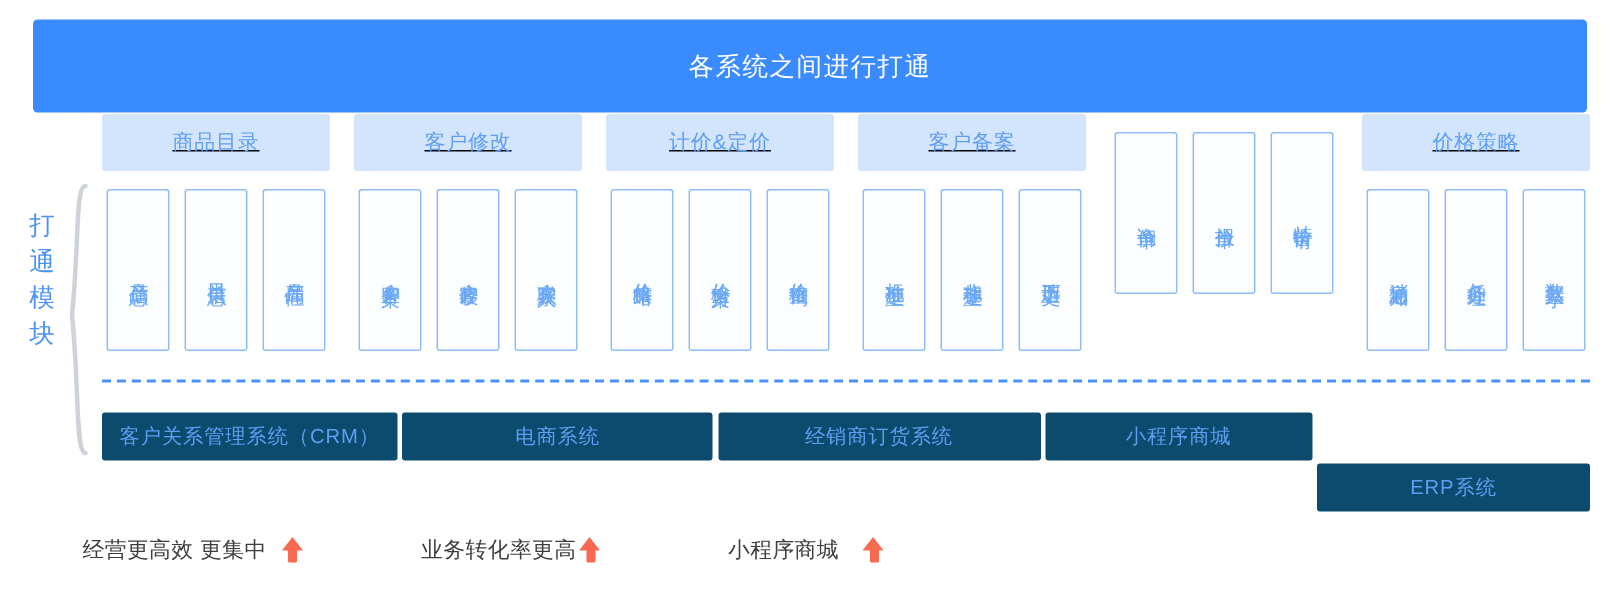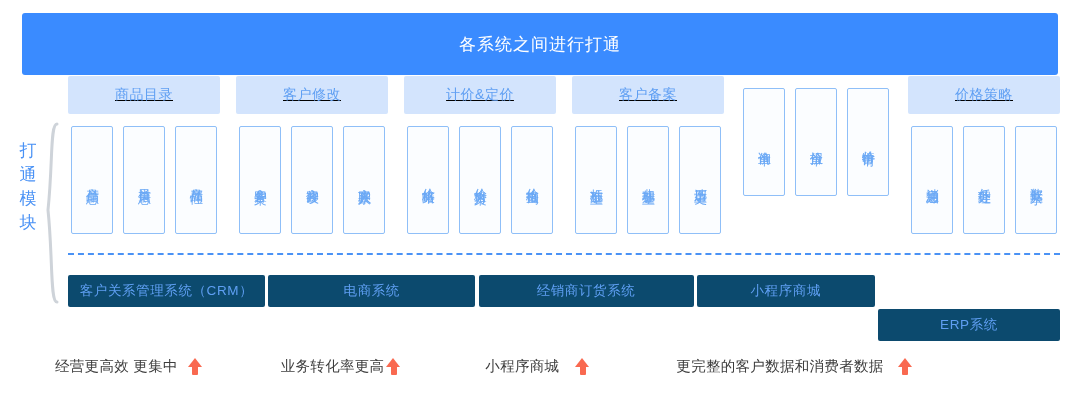--- a/index.html
+++ b/index.html
@@ -330,19 +330,15 @@
     <div class="benefit">
       <span class="benefit-label">业务转化率更高</span>
       <span class="arrow-up" style="margin-left:2px;"></span>
     </div>
     <div class="sp-b"></div>
     <div class="benefit">
       <span class="benefit-label">小程序商城</span>
       <span class="arrow-up" style="margin-left:16px;"></span>
     </div>
     <div class="sp-c"></div>
-    <div class="benefit">
-      <span class="benefit-label">更完整的客户数据和消费者数据</span>
-      <span class="arrow-up" style="margin-left:14px;"></span>
-    </div>
   </div>
 
 </div>
 
 </body></html>

